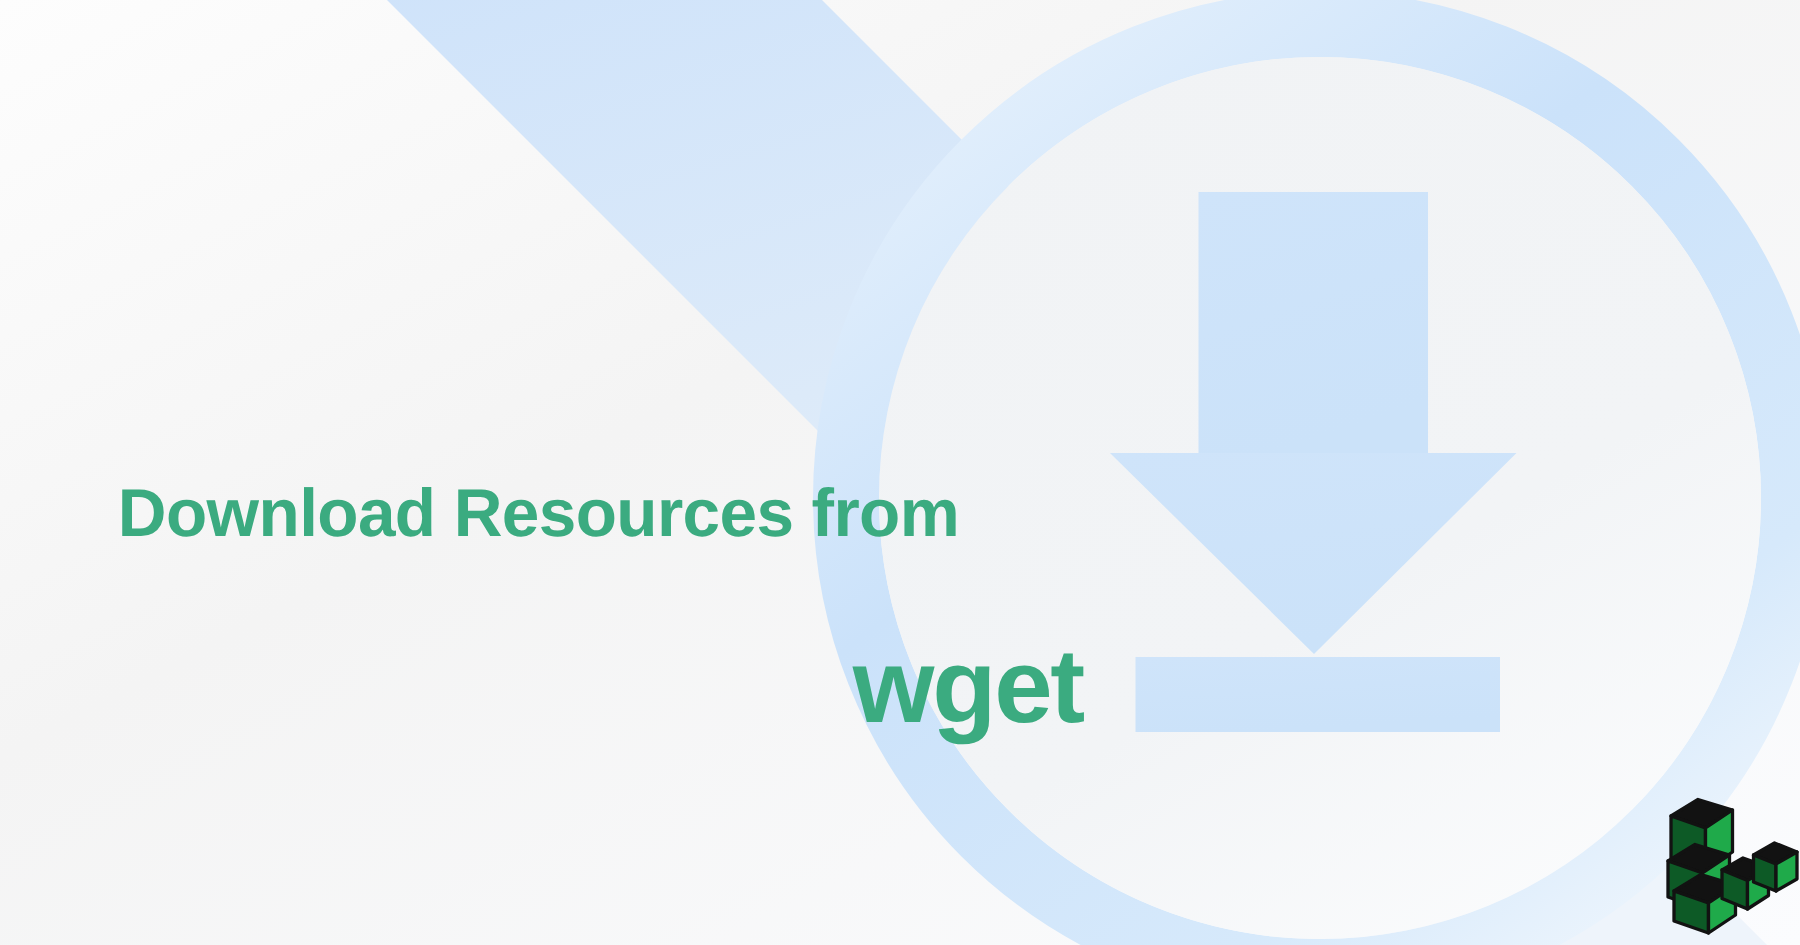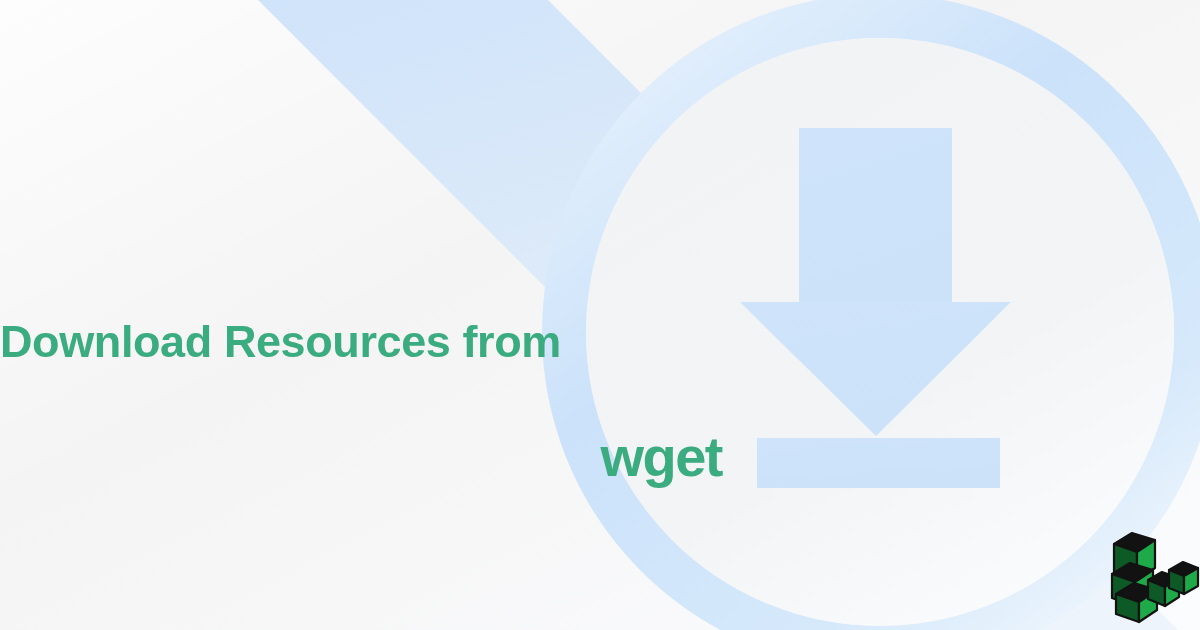--- a/index.html
+++ b/index.html
@@ -26,21 +26,21 @@
     height: 630px;
     display: block;
   }
 
   
   #headline {
     position: absolute;
     left: 0px;
     top: 318px;
     width: 718px;
-    text-align: left;
+    text-align: center;
     z-index: 5;
   }
 
   .headline-line {
     display: block;
     color: #3bab80;
     font-family: "Liberation Sans", sans-serif;
     font-weight: bold;
     font-size: 45px;
     line-height: 47px;
@@ -51,21 +51,21 @@
   #wget-word {
     position: absolute;
     left: 0px;
     top: 414px;
     width: 722px;
     text-align: right;
     z-index: 5;
     color: #3bab80;
     font-family: "Liberation Sans", sans-serif;
     font-weight: bold;
-    font-size: 56px;
+    font-size: 70px;
     line-height: 86px;
     letter-spacing: -1.5px;
     white-space: nowrap;
   }
 
   
   #brand-logo {
     position: absolute;
     left: 1108px;
     top: 518px;

